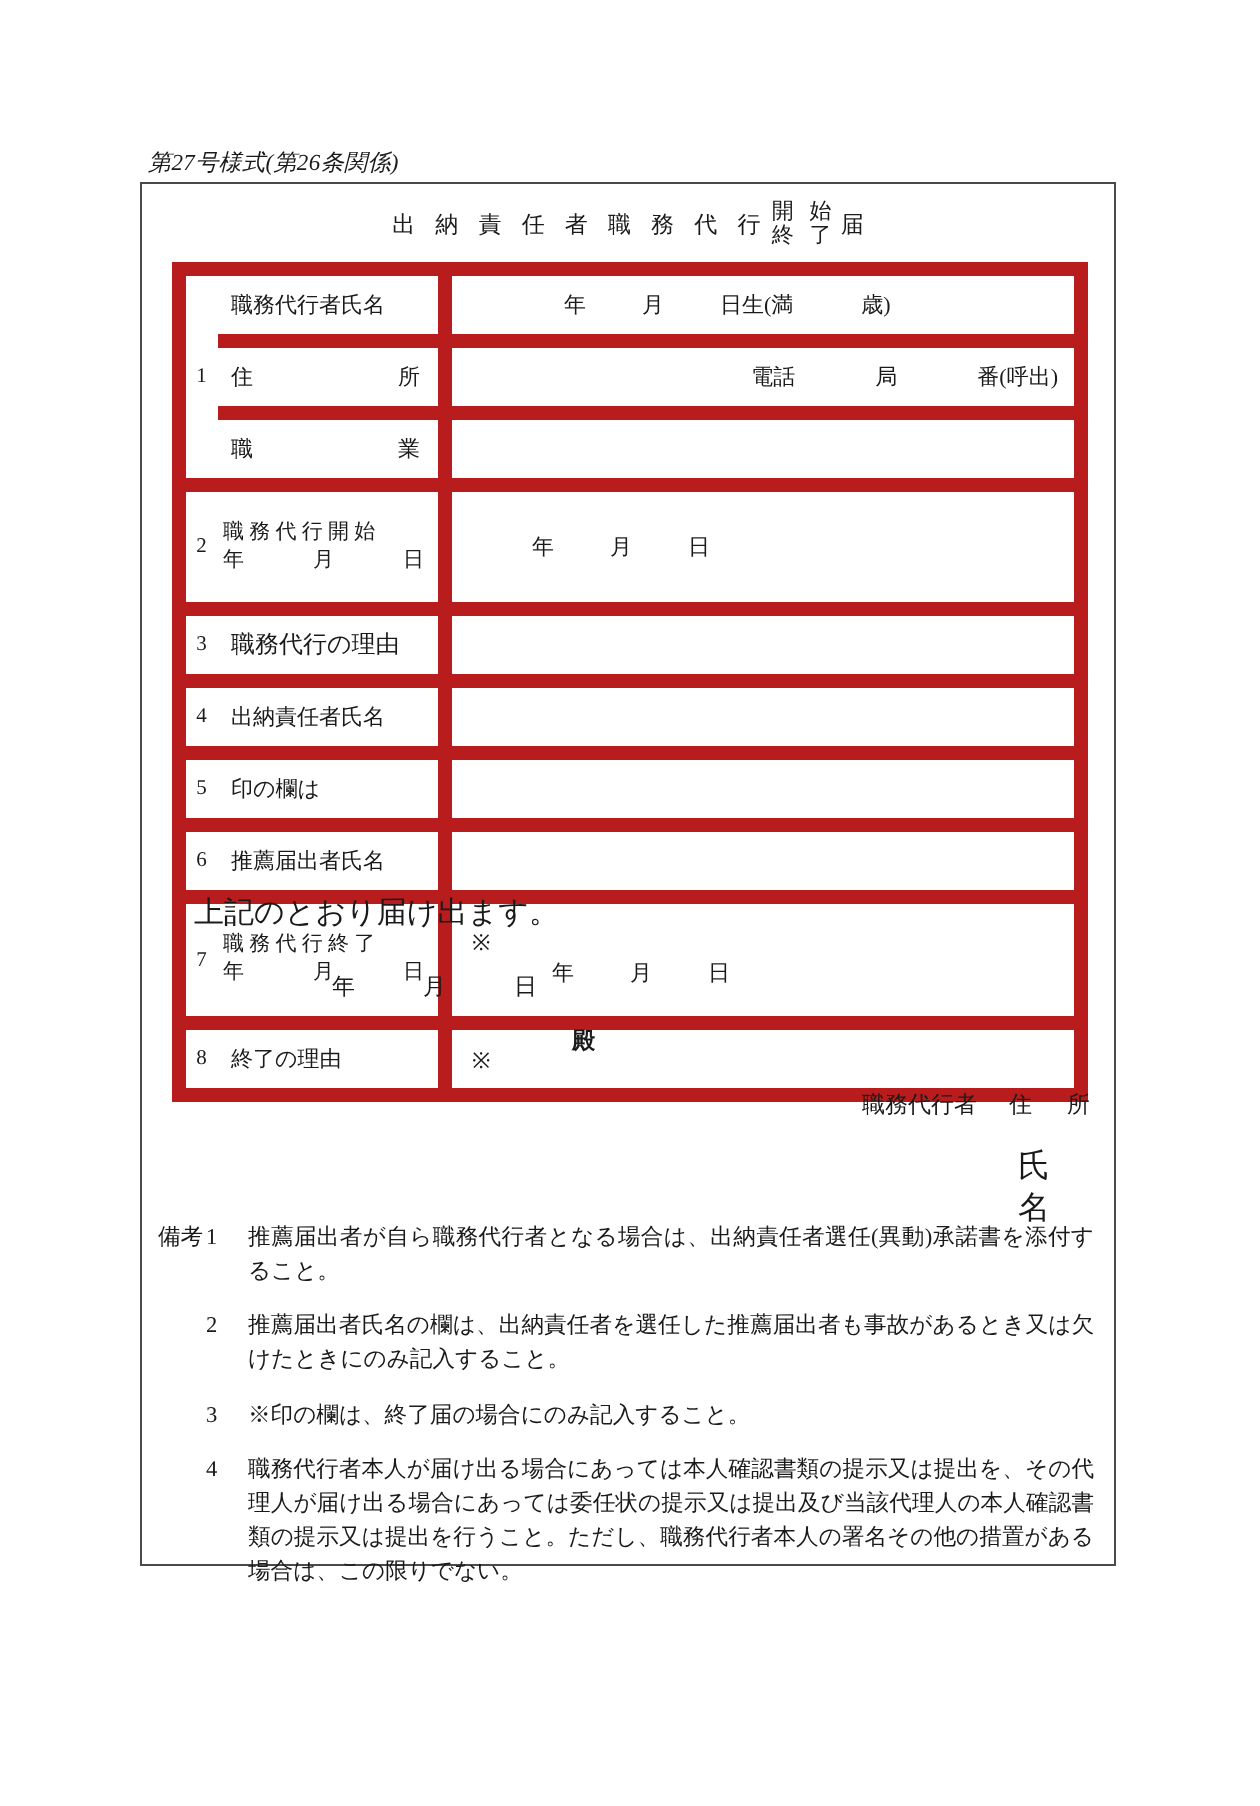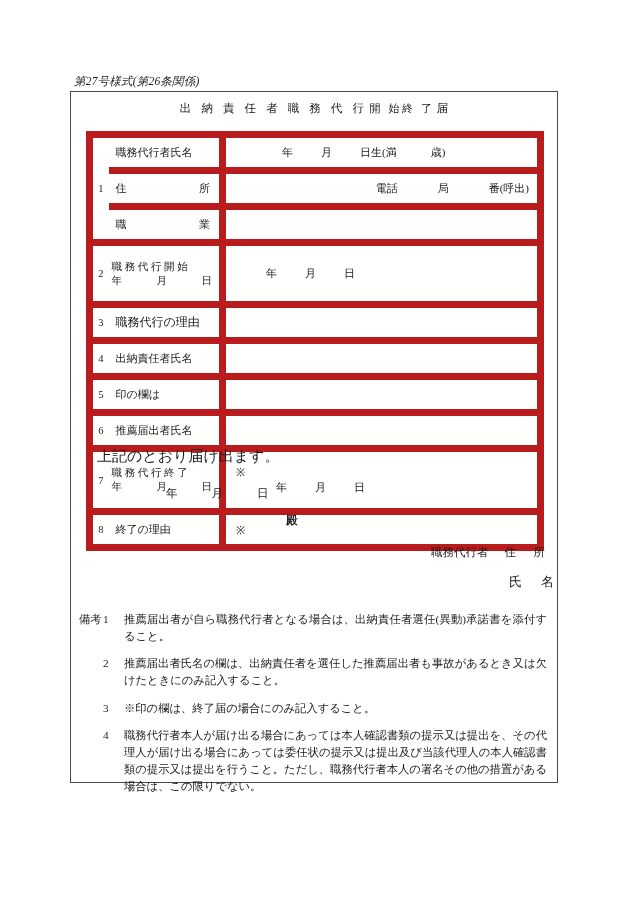--- a/index.html
+++ b/index.html
@@ -49,20 +49,21 @@
     align-items: center;
     font-size: 11.5px;
     text-align: right;
   }
   .title-main {
     letter-spacing: 3.6px;
     padding-right: 2px;
   }
   .title-stack {
     display: inline-flex;
+    flex-direction: column;
     justify-content: center;
     line-height: 1.06;
     font-size: 11px;
     letter-spacing: 2.6px;
     transform: translateY(0px);
   }
   .title-stack span { white-space: nowrap; }
   .title-tail {
     padding-left: 2px;
     font-size: 11.5px;
@@ -189,21 +190,21 @@
     display: flex;
     align-items: center;
   }
   .signature-addr .s-gap { width: 16px; }
   .signature-addr .s-sub { letter-spacing: 3px; }
 
   .signature-name {
     position: absolute;
     left: 438px;
     top: 481px;
-    font-size: 13px;
+    font-size: 16px;
     letter-spacing: 3px;
   }
 
   
   .notes {
     position: absolute;
     left: 8px;
     top: 519px;
     right: 10px;
     font-size: 11.3px;

